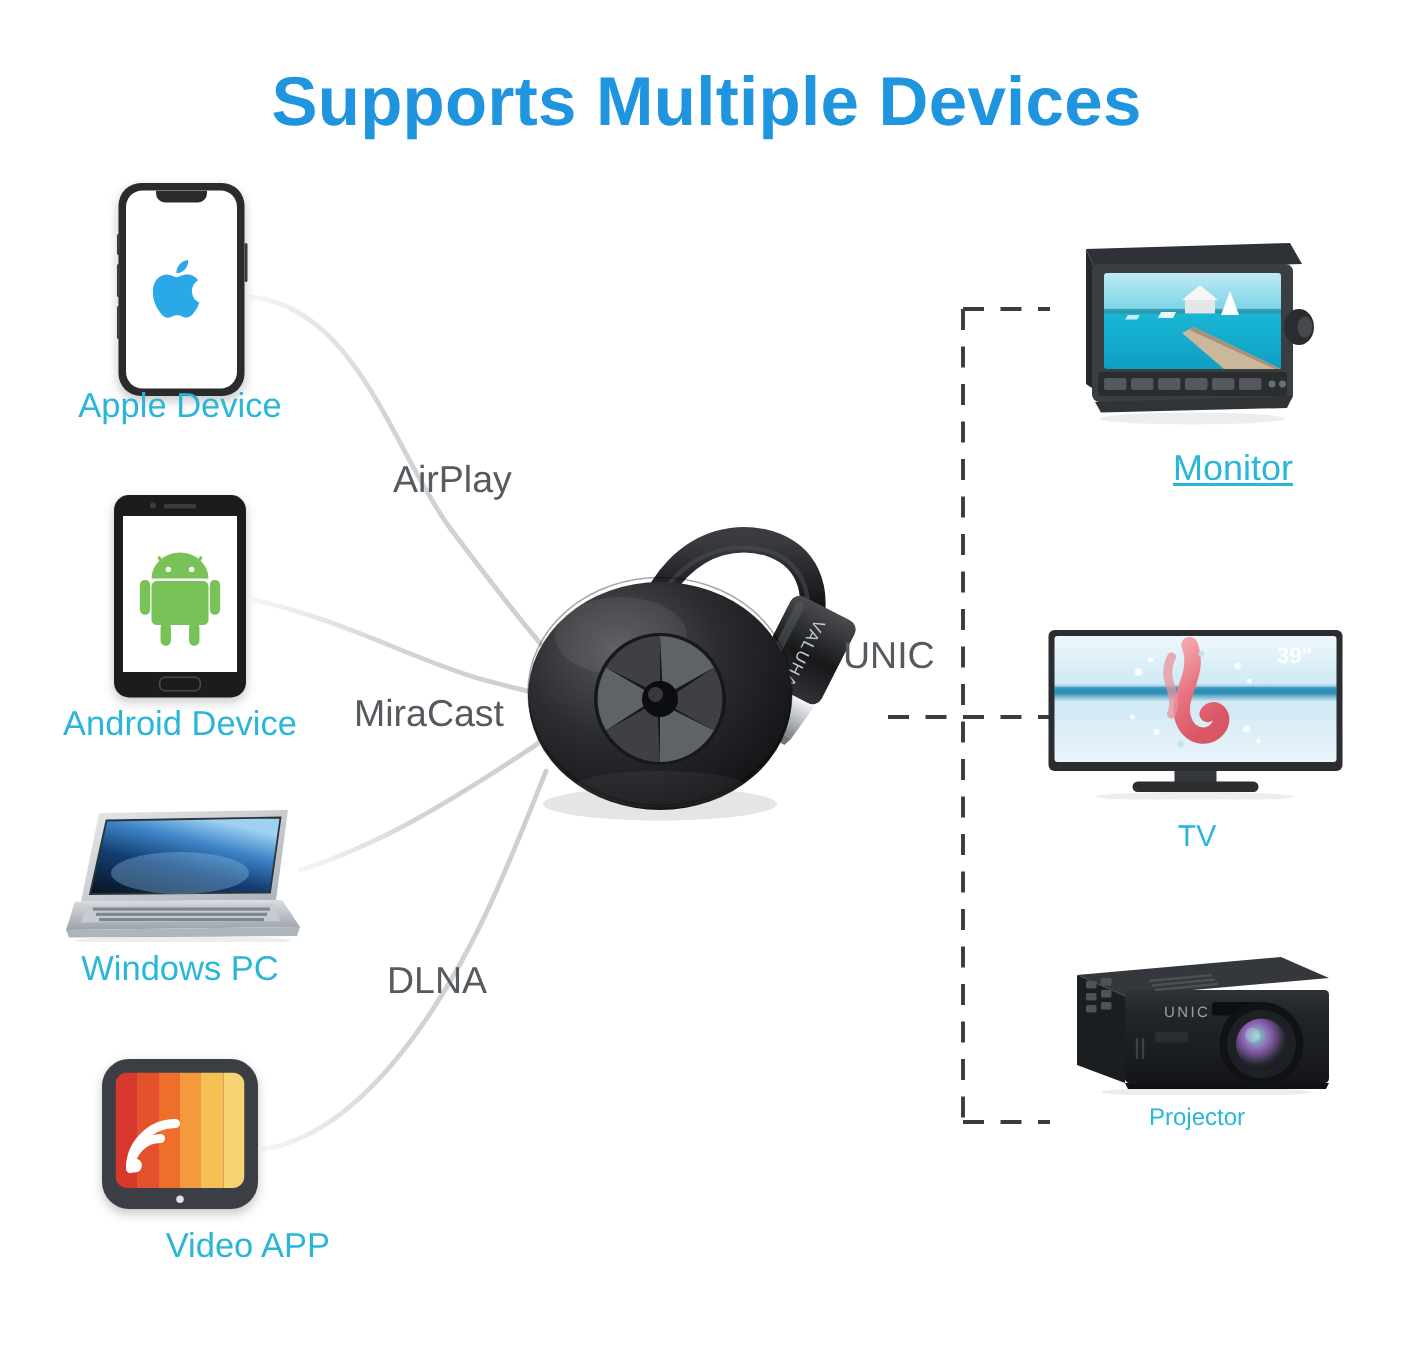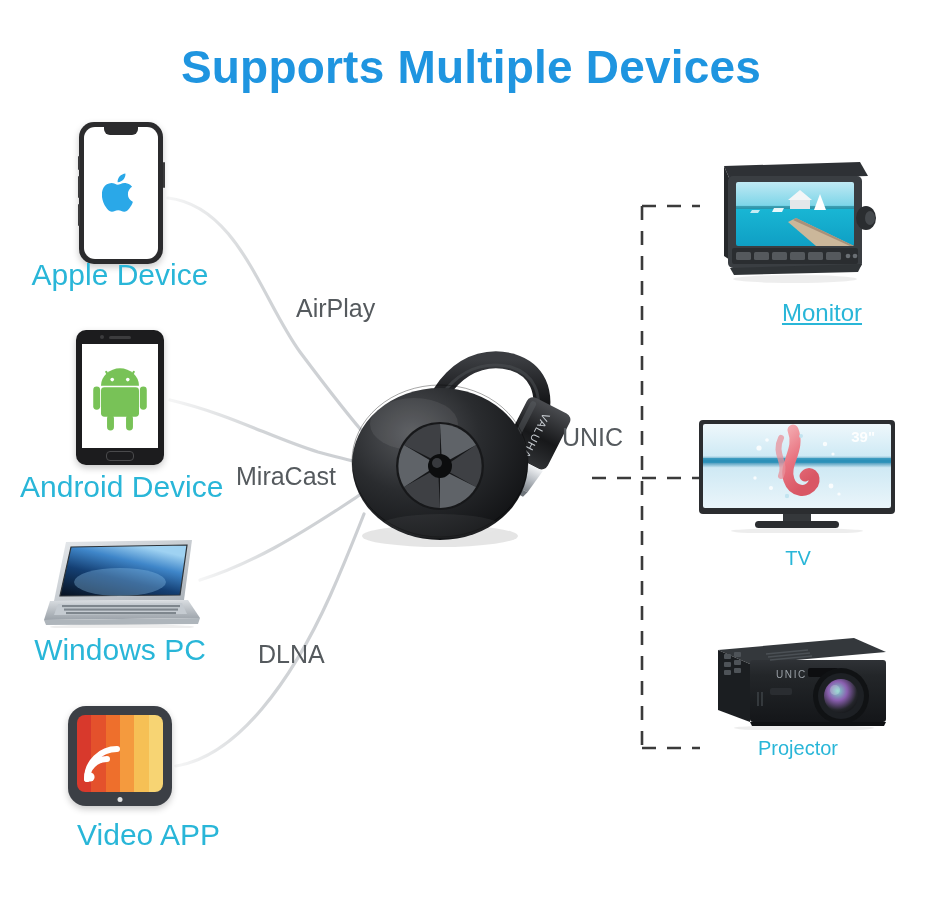--- a/index.html
+++ b/index.html
@@ -14,21 +14,21 @@
   
   .title{
     position:absolute;left:0;top:42px;width:942px;text-align:center;
     font-size:46px;font-weight:bold;color:#1f95e0;letter-spacing:.2px;
     line-height:1.1;
   }
 
   
   .dev-label{
     position:absolute;text-align:center;color:#29b6d8;
-    font-size:30px;line-height:1.1;white-space:nowrap;
+    font-size:23px;line-height:1.1;white-space:nowrap;
   }
   .proto-label{
     position:absolute;color:#555a5e;font-size:25px;white-space:nowrap;
   }
 
   
   #wires{position:absolute;left:0;top:0;width:942px;height:900px;}
 
   
   
@@ -199,21 +199,21 @@
       <g fill="none" stroke="#fff" stroke-width="6" stroke-linecap="round">
         <path d="M6,36 A30,30 0 0 1 36,6" transform="translate(-1,1)"></path>
         <path d="M6,36 A20,20 0 0 1 26,16" transform="translate(-1,1)"></path>
       </g>
       <circle cx="8" cy="35" r="4.6" fill="#fff"></circle>
     </svg>
     <div class="hbtn"></div>
   </div>
   <div class="dev-label" style="left:20px;top:818px;width:200px;text-align:right;">Video APP</div>
 
-  <div class="proto-label" style="left:262px;top:294px;margin-left:34px;">AirPlay</div>
+  <div class="proto-label" style="left:262px;top:306px;">AirPlay</div>
   <div class="proto-label" style="left:236px;top:462px;">MiraCast</div>
   <div class="proto-label" style="left:258px;top:640px;">DLNA</div>
 
   <div class="dongle">
     <svg width="250" height="225" viewBox="0 0 250 225">
       <defs>
         <radialGradient id="discg" cx="0.34" cy="0.3" r="0.85">
           <stop offset="0" stop-color="#54565a"></stop>
           <stop offset="0.45" stop-color="#2a2c2f"></stop>
           <stop offset="1" stop-color="#0d0e10"></stop>
@@ -419,15 +419,15 @@
 
       <circle cx="137" cy="66" r="28" fill="#101214"></circle>
       <circle cx="137" cy="66" r="23" fill="#1d2024"></circle>
       <circle cx="137" cy="66" r="17" fill="url(#lensg)"></circle>
       <circle cx="131" cy="60" r="5" fill="#ffffff" opacity="0.22"></circle>
 
       <path d="M46,92 L182,92 L180,96 L48,96 Z" fill="#0f1113"></path>
       <ellipse cx="100" cy="98" rx="70" ry="3" fill="#000" opacity="0.07"></ellipse>
     </svg>
   </div>
-  <div class="dev-label" style="left:700px;top:737px;width:196px;font-size:20px;">Projector</div>
+  <div class="dev-label" style="left:700px;top:737px;width:196px;font-size:16px;">Projector</div>
 
 </div>
 
 </body></html>

